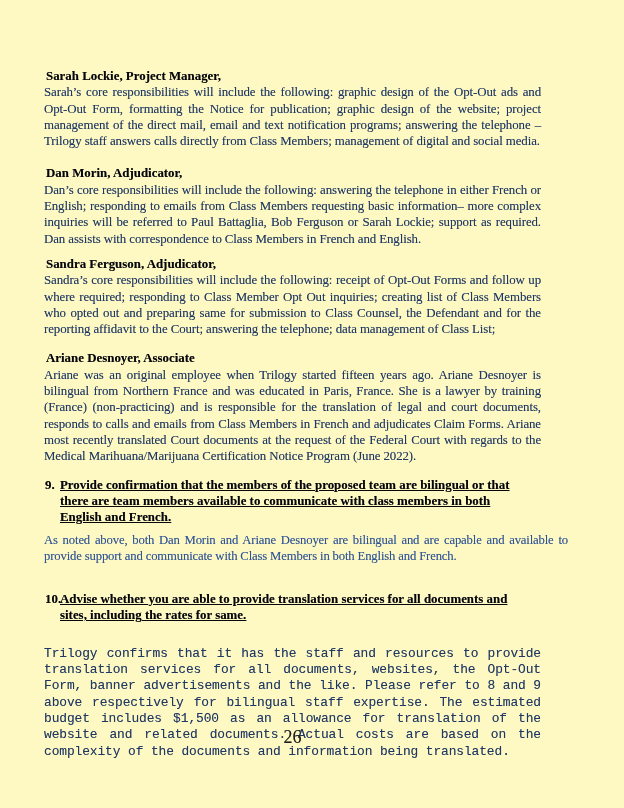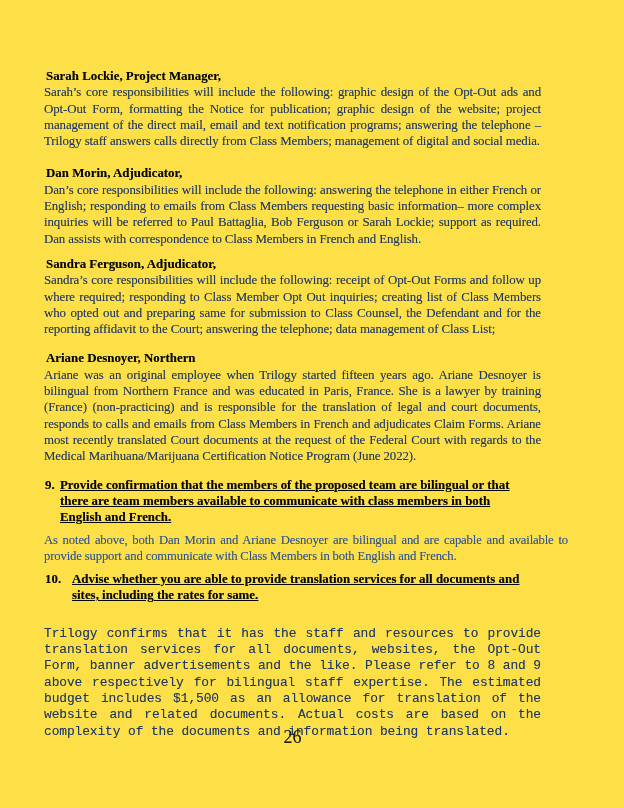--- a/index.html
+++ b/index.html
@@ -1,20 +1,20 @@
 <!DOCTYPE html>
 <html><head>
 <meta charset="utf-8">
 <style>
   html, body { margin: 0; padding: 0; background: #ffffff; }
   .page {
     position: relative;
     width: 624px;
     height: 808px;
-    background: #fde047;
+    background: #fef9c3;
     font-family: "Liberation Serif", "DejaVu Serif", serif;
     overflow: hidden;
   }
   .content {
     position: absolute;
     left: 44px;
     top: 68px;
     width: 497px;
   }
   .member-heading {
@@ -62,21 +62,21 @@
   .answer-par {
     margin: 6px 0 0 0;
     width: 524px;
     font-size: 12.7px;
     line-height: 16.6px;
     color: #2F5496;
     text-align: justify;
     letter-spacing: -0.15px;
     text-shadow: 0 0 0.6px rgba(47,84,150,0.4);
   }
-  .q-item.q10 { margin-top: 6px; gap: 12px; }
+  .q-item.q10 { margin-top: 26px; }
   .body-par.final-answer { margin-top: 22px; font-family: Liberation Mono, monospace; }
   .page-number {
     position: absolute;
     left: 44px;
     top: 727px;
     width: 497px;
     text-align: center;
     font-size: 18px;
     color: #1c1c1c;
     text-shadow: 0 0 0.6px rgba(25,25,25,0.4);
@@ -97,21 +97,21 @@
       <h3 class="member-heading">Dan Morin, Adjudicator,</h3>
       <p class="body-par">Dan’s core responsibilities will include the following: answering the telephone in either French or English; responding to emails from Class Members requesting basic information– more complex inquiries will be referred to Paul Battaglia, Bob Ferguson or Sarah Lockie; support as required. Dan assists with correspondence to Class Members in French and English.</p>
     </section>
 
     <section class="member-block mb-sandra">
       <h3 class="member-heading">Sandra Ferguson, Adjudicator,</h3>
       <p class="body-par">Sandra’s core responsibilities will include the following: receipt of Opt-Out Forms and follow up where required; responding to Class Member Opt Out inquiries; creating list of Class Members who opted out and preparing same for submission to Class Counsel, the Defendant and for the reporting affidavit to the Court; answering the telephone; data management of Class List;</p>
     </section>
 
     <section class="member-block mb-ariane">
-      <h3 class="member-heading">Ariane Desnoyer, Northern</h3>
+      <h3 class="member-heading">Ariane Desnoyer, Associate</h3>
       <p class="body-par">Ariane was an original employee when Trilogy started fifteen years ago. Ariane Desnoyer is bilingual from Northern France and was educated in Paris, France. She is a lawyer by training (France) (non-practicing) and is responsible for the translation of legal and court documents, responds to calls and emails from Class Members in French and adjudicates Claim Forms. Ariane most recently translated Court documents at the request of the Federal Court with regards to the Medical Marihuana/Marijuana Certification Notice Program (June 2022).</p>
     </section>
 
     <div class="q-item">
       <span class="q-num">9.</span>
       <span class="q-text">Provide confirmation that the members of the proposed team are bilingual or that there are team members available to communicate with class members in both English and French.</span>
     </div>
 
     <p class="answer-par">As noted above, both Dan Morin and Ariane Desnoyer are bilingual and are capable and available to provide support and communicate with Class Members in both English and French.</p>
 

